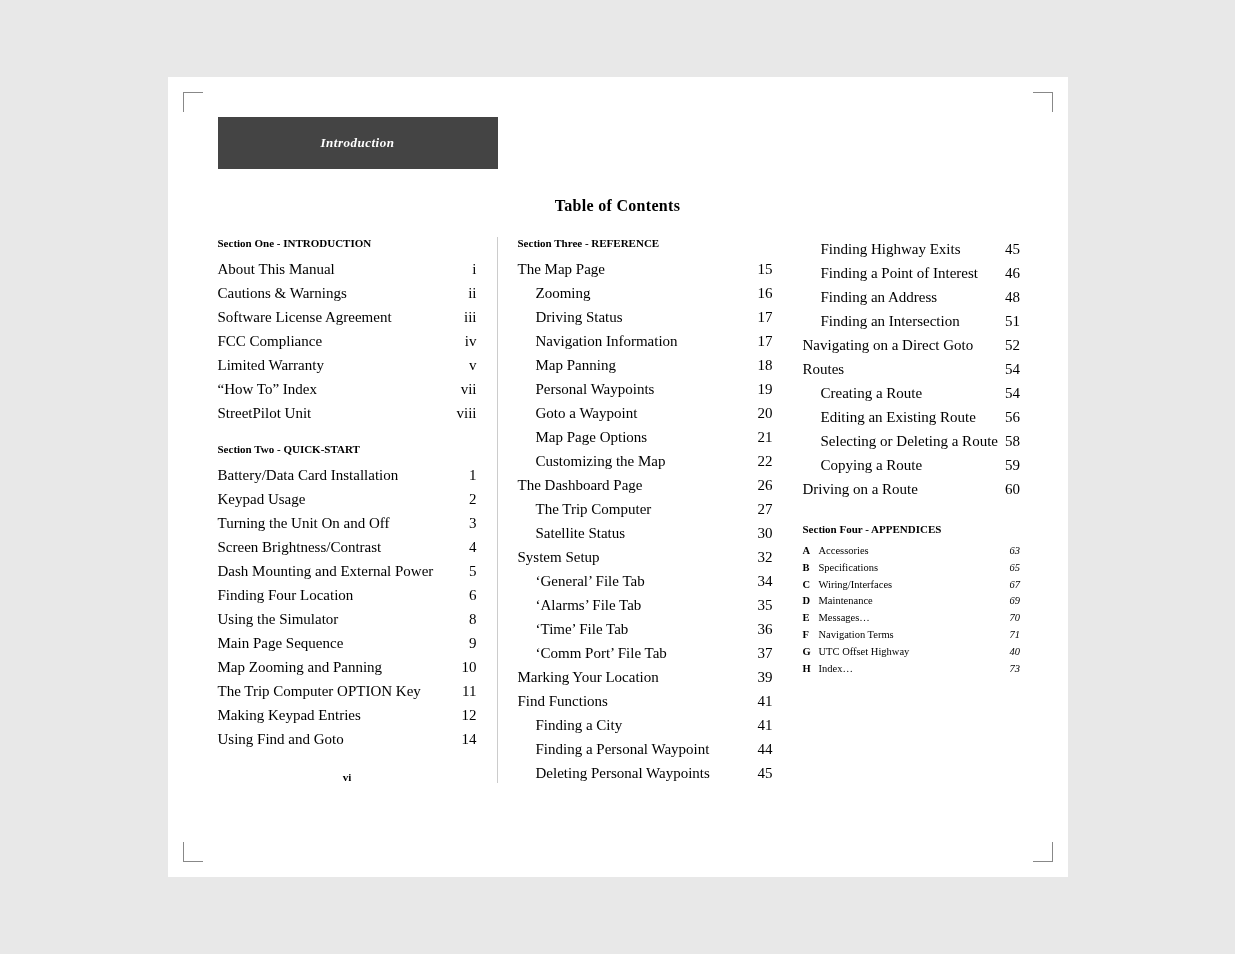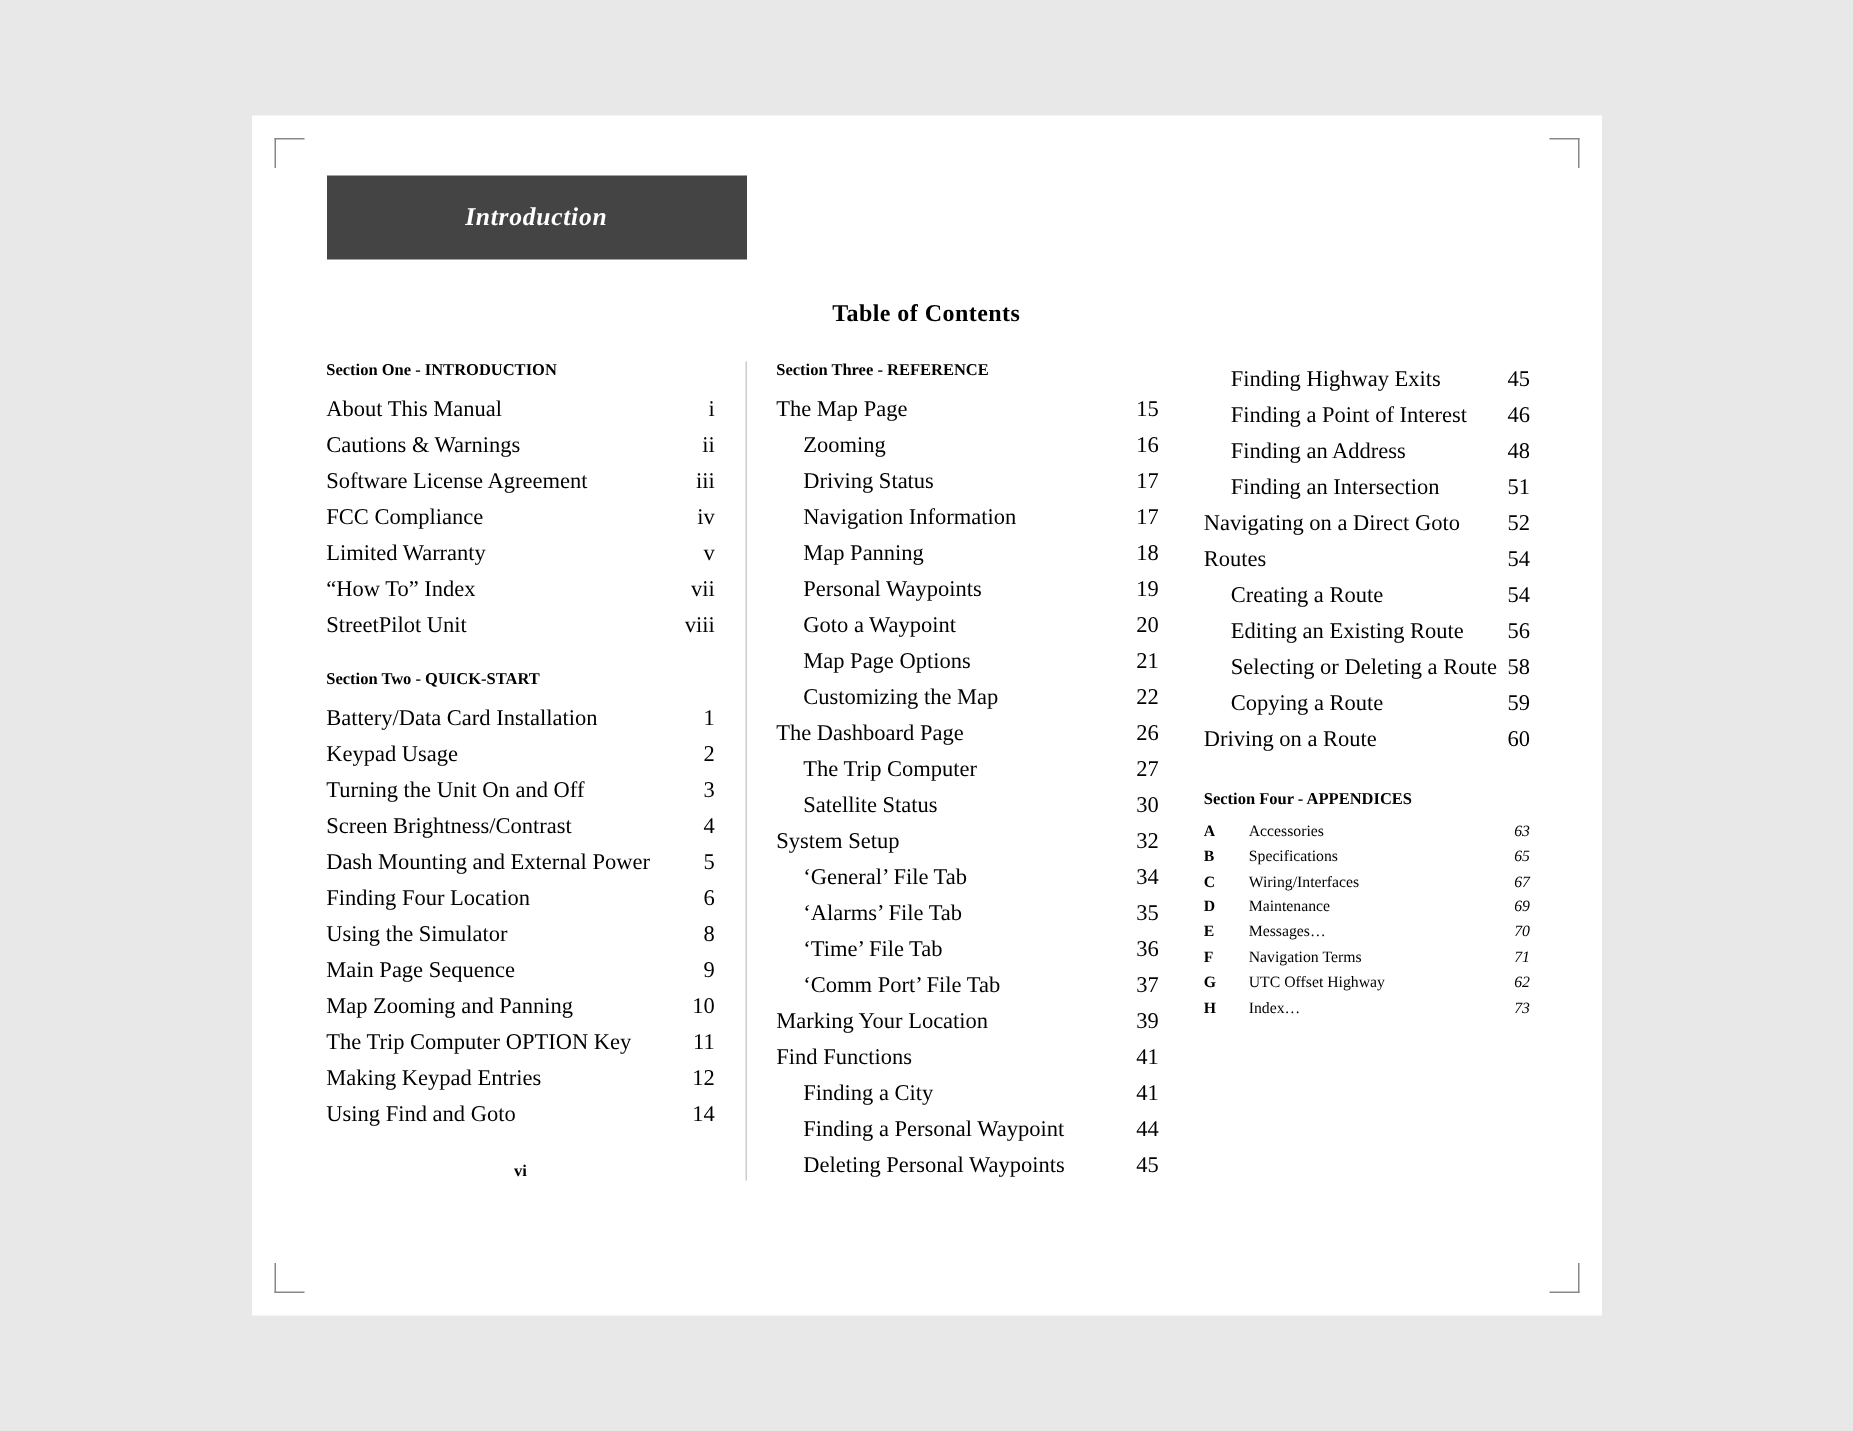--- a/index.html
+++ b/index.html
@@ -27,21 +27,21 @@
     .corner-mark.tl { top: 15px; left: 15px; border-top: 1.5px solid #888; border-left: 1.5px solid #888; }
     .corner-mark.tr { top: 15px; right: 15px; border-top: 1.5px solid #888; border-right: 1.5px solid #888; }
     .corner-mark.bl { bottom: 15px; left: 15px; border-bottom: 1.5px solid #888; border-left: 1.5px solid #888; }
     .corner-mark.br { bottom: 15px; right: 15px; border-bottom: 1.5px solid #888; border-right: 1.5px solid #888; }
 
     .intro-banner {
       background: #444;
       color: #fff;
       text-align: center;
       padding: 18px 0;
-      font-size: 17px;
+      font-size: 13px;
       font-weight: bold;
       font-style: italic;
       letter-spacing: 0.5px;
       margin-bottom: 28px;
       width: 280px;
       margin-left: 0;
     }
     .toc-title {
       text-align: center;
       font-size: 16px;
@@ -125,21 +125,20 @@
       align-items: baseline;
     }
     .alpha-entry .letter {
       font-weight: bold;
       min-width: 16px;
     }
     .alpha-entry .entry-body {
       flex: 1;
       display: flex;
       align-items: center;
-      margin-left: 14px;
     }
     .alpha-entry .entry-body .label {
       white-space: nowrap;
     }
     .alpha-entry .entry-body .fill {
       flex: 1;
       overflow: hidden;
       position: relative;
       margin: 0 2px;
     }
@@ -506,21 +505,21 @@
               <span class="label">Navigation Terms</span>
               <span class="fill"></span>
               <span class="pnum">71</span>
             </span>
           </div>
           <div class="alpha-entry">
             <span class="letter">G</span>
             <span class="entry-body">
               <span class="label">UTC Offset Highway</span>
               <span class="fill"></span>
-              <span class="pnum">62</span>
+              <span class="pnum">40</span>
             </span>
           </div>
           <div class="alpha-entry">
             <span class="letter">H</span>
             <span class="entry-body">
               <span class="label">Index…</span>
               <span class="fill"></span>
               <span class="pnum">73</span>
             </span>
           </div>

